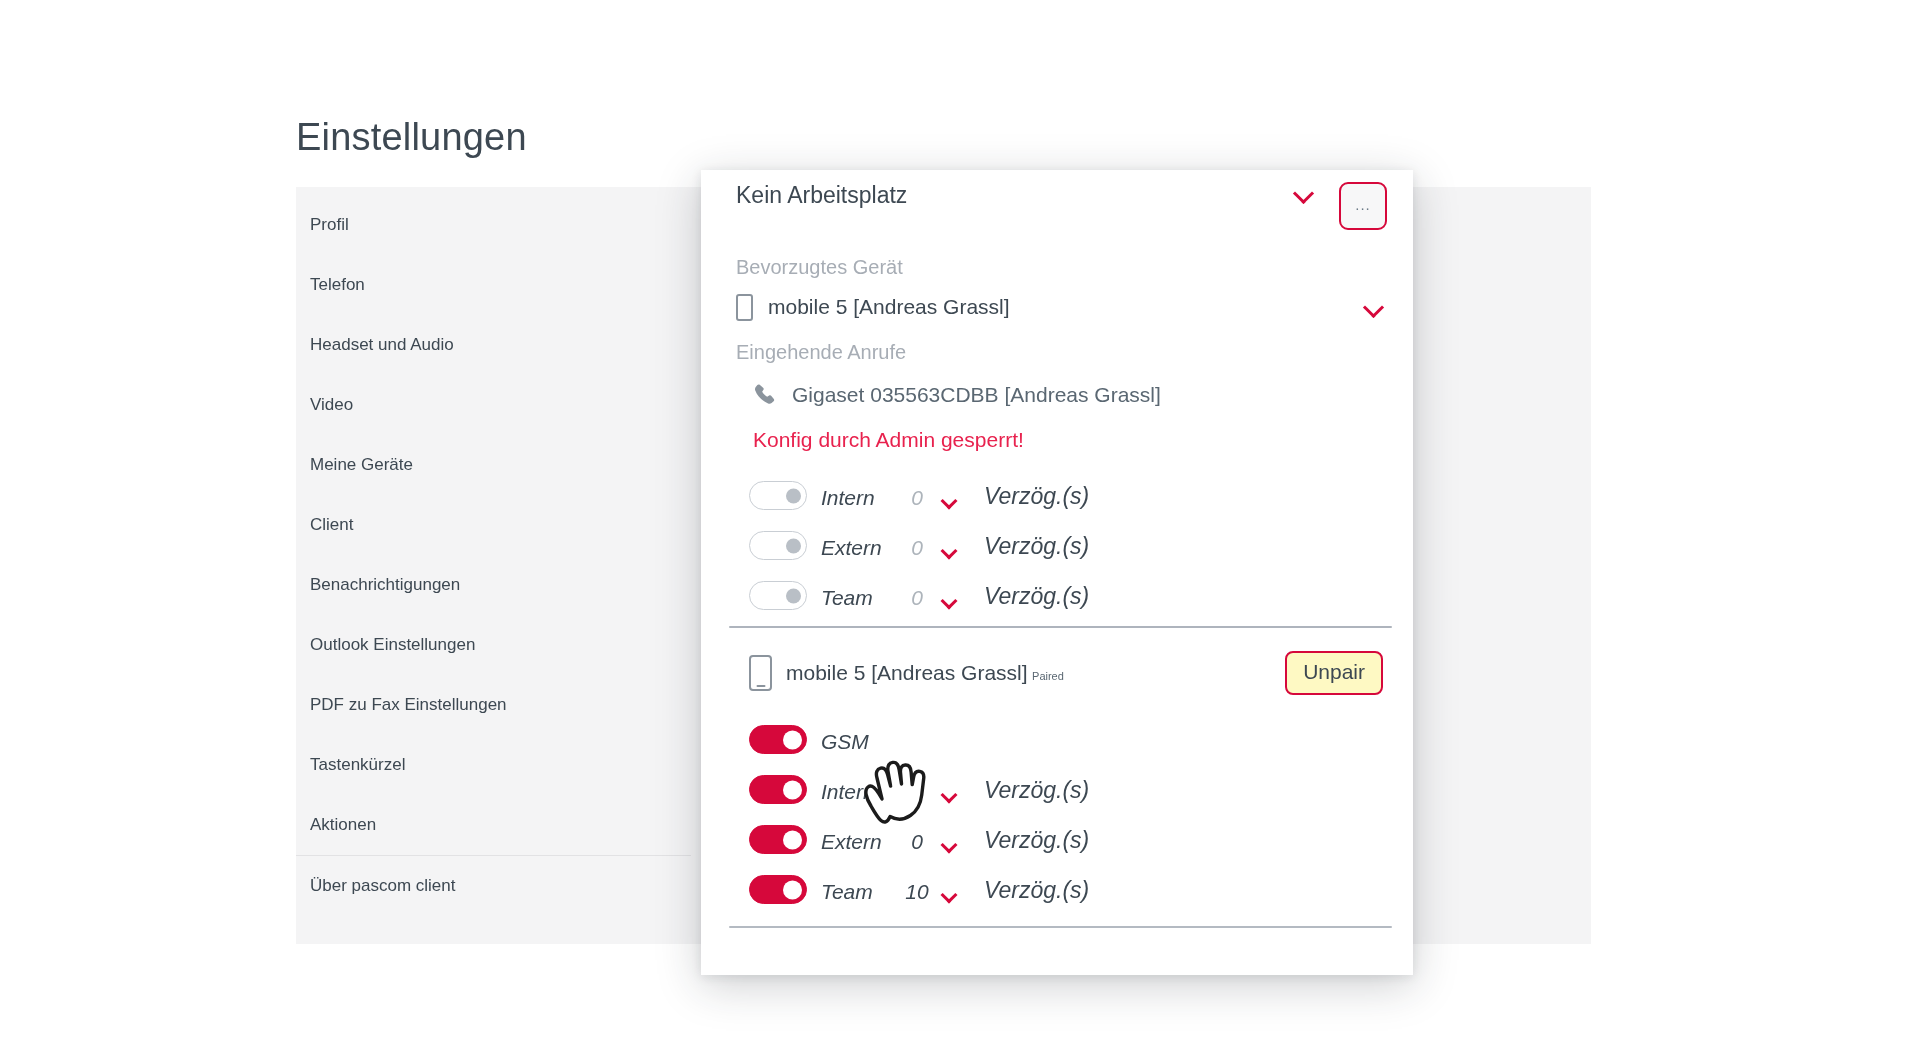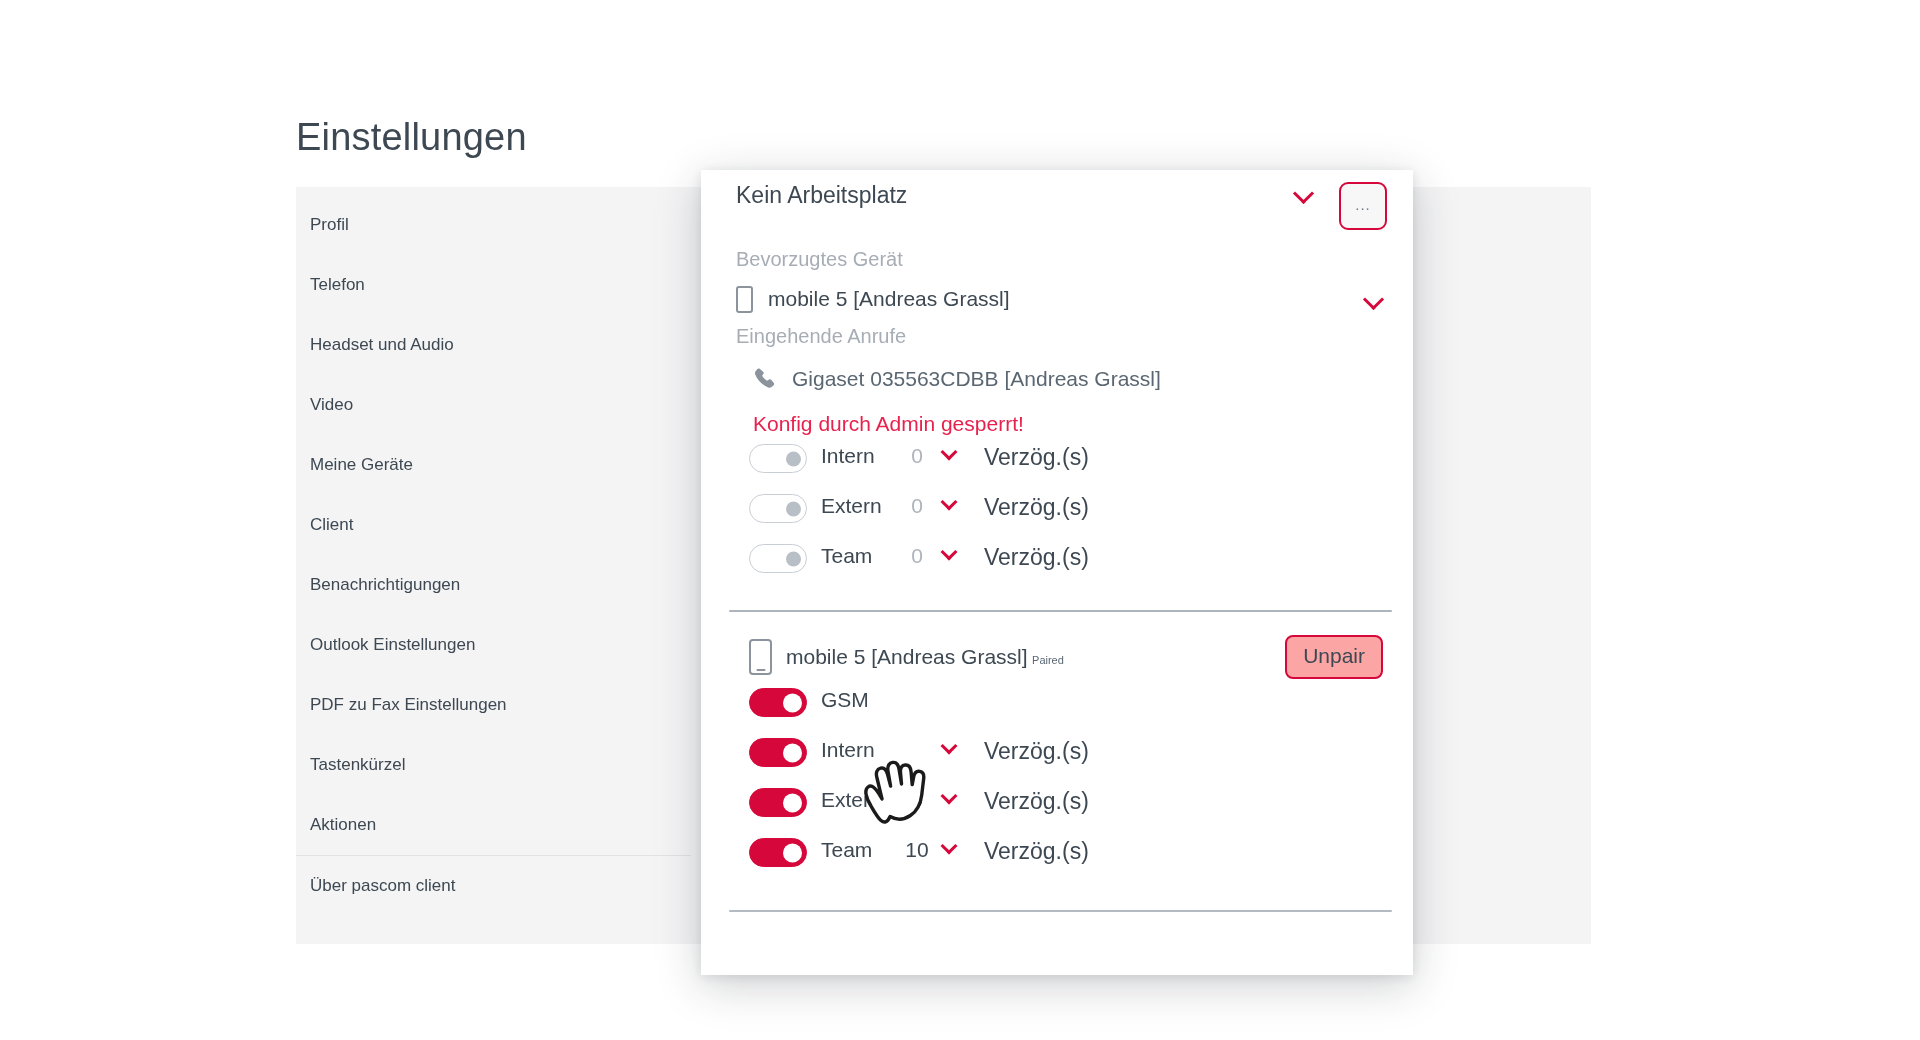--- a/index.html
+++ b/index.html
@@ -124,21 +124,21 @@
     letter-spacing:1px;
     line-height:1;
     transform:translateY(-2px);
   }
 
   
   .caption{
     font-size:20px;
     color:#a7adb5;
     padding-left:11px;
-    margin-top:4px;
+    margin-top:12px;
     margin-bottom:6px;
     white-space:nowrap;
   }
 
   
   .pref-row{
     display:flex;
     align-items:center;
     height:44px;
     padding-left:11px;
@@ -201,23 +201,24 @@
     color:#e8224e;
     padding-left:28px;
     margin-top:10px;
     margin-bottom:8px;
     white-space:nowrap;
   }
 
   
   .tg-row{
     display:flex;
-    align-items:flex-start;
+    align-items:flex-end;
     height:50px;
     padding-left:24px;
+    font-style:italic;
   }
   .switch{
     width:58px;height:29px;
     border-radius:15px;
     position:relative;
     flex:none;
     box-sizing:border-box;
     cursor:pointer;
   }
   .switch.off{
@@ -295,21 +296,21 @@
   }
   .paired-state{
     font-size:11px;
     color:#5a6772;
     line-height:1.4;
     white-space:nowrap;
   }
   .unpair-btn{
     border:2px solid #d6083b;
     border-radius:8px;
-    background:#fca5a5;
+    background:#fef9c3;
     color:#3d4852;
     font-size:21px;
     padding:7px 16px 9px;
     cursor:pointer;
     font-family:inherit;
     margin-right:6px;
     white-space:nowrap;
   }
 
   

